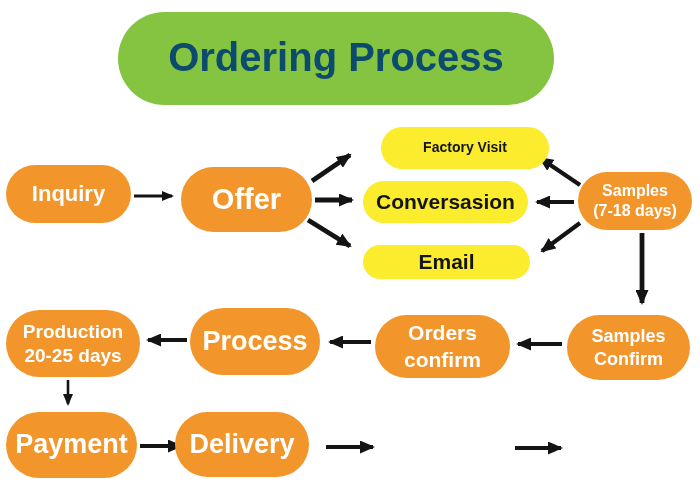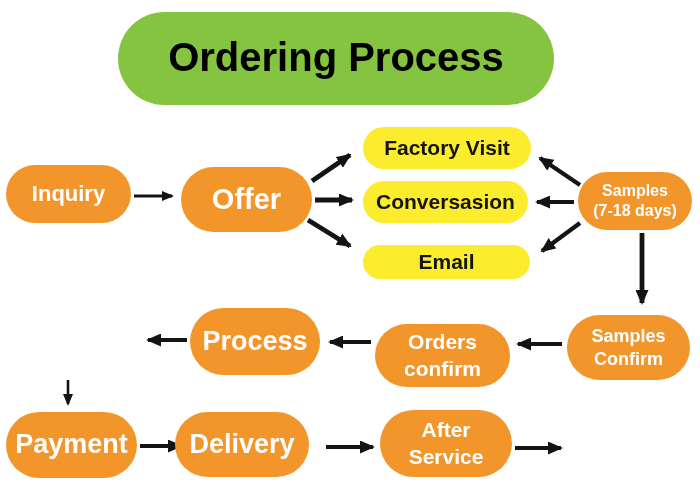--- a/index.html
+++ b/index.html
@@ -12,21 +12,21 @@
   }
   .arrow-layer{position:absolute;left:0;top:0;width:700px;height:499px;}
   .header{
     position:absolute;left:118px;top:12px;width:436px;height:93px;
     background:var(--green,#84C441);
     border-radius:50px;
     display:flex;flex-direction:column;justify-content:center;
     box-sizing:border-box;padding:4px 22px 8px 22px;
   }
   .header-title{
-    color:#000000;font-weight:bold;font-size:40px;line-height:1.05;
+    color:#0c4a6e;font-weight:bold;font-size:40px;line-height:1.05;
     text-align:center;letter-spacing:0px;white-space:nowrap;
   }
   .header-subtitle{
     color:#fff;font-weight:bold;font-size:16px;line-height:1.1;
     text-align:right;margin-top:4px;padding-right:4px;
   }
   .node{
     position:absolute;
     display:flex;flex-direction:column;align-items:center;justify-content:center;
     text-align:center;font-weight:bold;
@@ -34,27 +34,27 @@
     box-sizing:border-box;
     line-height:1.25;
   }
   .node.orange{background:var(--orange,#F2962B);color:#fff;}
   .node.yellow{background:var(--yellow,#FBEC2E);color:#141414;}
   .node span{display:block;white-space:nowrap;}
 
   
   #n-inquiry         {left:6px;  top:165px; width:125px; height:58px; font-size:22px;}
   #n-offer           {left:181px;top:167px; width:131px; height:65px; font-size:29px;}
-  #n-factory-visit   {left:363px;top:127px; width:168px; height:42px; font-size:21px;}
+  #n-factory-visit   {left:381px;top:127px; width:168px; height:42px; font-size:14px;}
   #n-conversasion    {left:363px;top:181px; width:165px; height:42px; font-size:21px;}
   #n-email           {left:363px;top:245px; width:167px; height:34px; font-size:21px;}
   #n-samples-days    {left:578px;top:172px; width:114px; height:58px; font-size:16px;}
   #n-production      {left:6px;  top:310px; width:134px; height:67px; font-size:19px;}
   #n-deposit         {left:190px;top:308px; width:130px; height:67px; font-size:27px;}
-  #n-orders-confirm  {left:375px;top:324px; width:135px; height:63px; font-size:21px;}
+  #n-orders-confirm  {left:375px;top:315px; width:135px; height:63px; font-size:21px;}
   #n-samples-confirm {left:567px;top:315px; width:123px; height:65px; font-size:18px;}
   #n-payment         {left:6px;  top:412px; width:131px; height:66px; font-size:27px;}
   #n-delivery        {left:175px;top:412px; width:134px; height:65px; font-size:27px;}
   #n-after-service   {left:380px;top:410px; width:132px; height:67px; font-size:21px;}
   #n-long-cooperation{left:568px;top:413px; width:127px; height:62px; font-size:17px;}
 </style>
 </head>
 <body>
 
 <div class="canvas">
@@ -107,20 +107,24 @@
 
   <div class="node yellow" id="n-email">
     <span>Email</span>
   </div>
 
   <div class="node orange" id="n-samples-days">
     <span>Samples</span>
     <span>(7-18 days)</span>
   </div>
 
+  <div class="node orange" id="n-production">
+    <span>Production</span>
+    <span>20-25 days</span>
+  </div>
 
   <div class="node orange" id="n-deposit">
     <span>Process</span>
   </div>
 
   <div class="node orange" id="n-orders-confirm">
     <span>Orders</span>
     <span>confirm</span>
   </div>
 
@@ -130,19 +134,15 @@
   </div>
 
   <div class="node orange" id="n-payment">
     <span>Payment</span>
   </div>
 
   <div class="node orange" id="n-delivery">
     <span>Delivery</span>
   </div>
 
-  <div class="node orange" id="n-after-service">
-    <span>After</span>
-    <span>Service</span>
-  </div>
 
 
 </div>
 
 </body></html>

